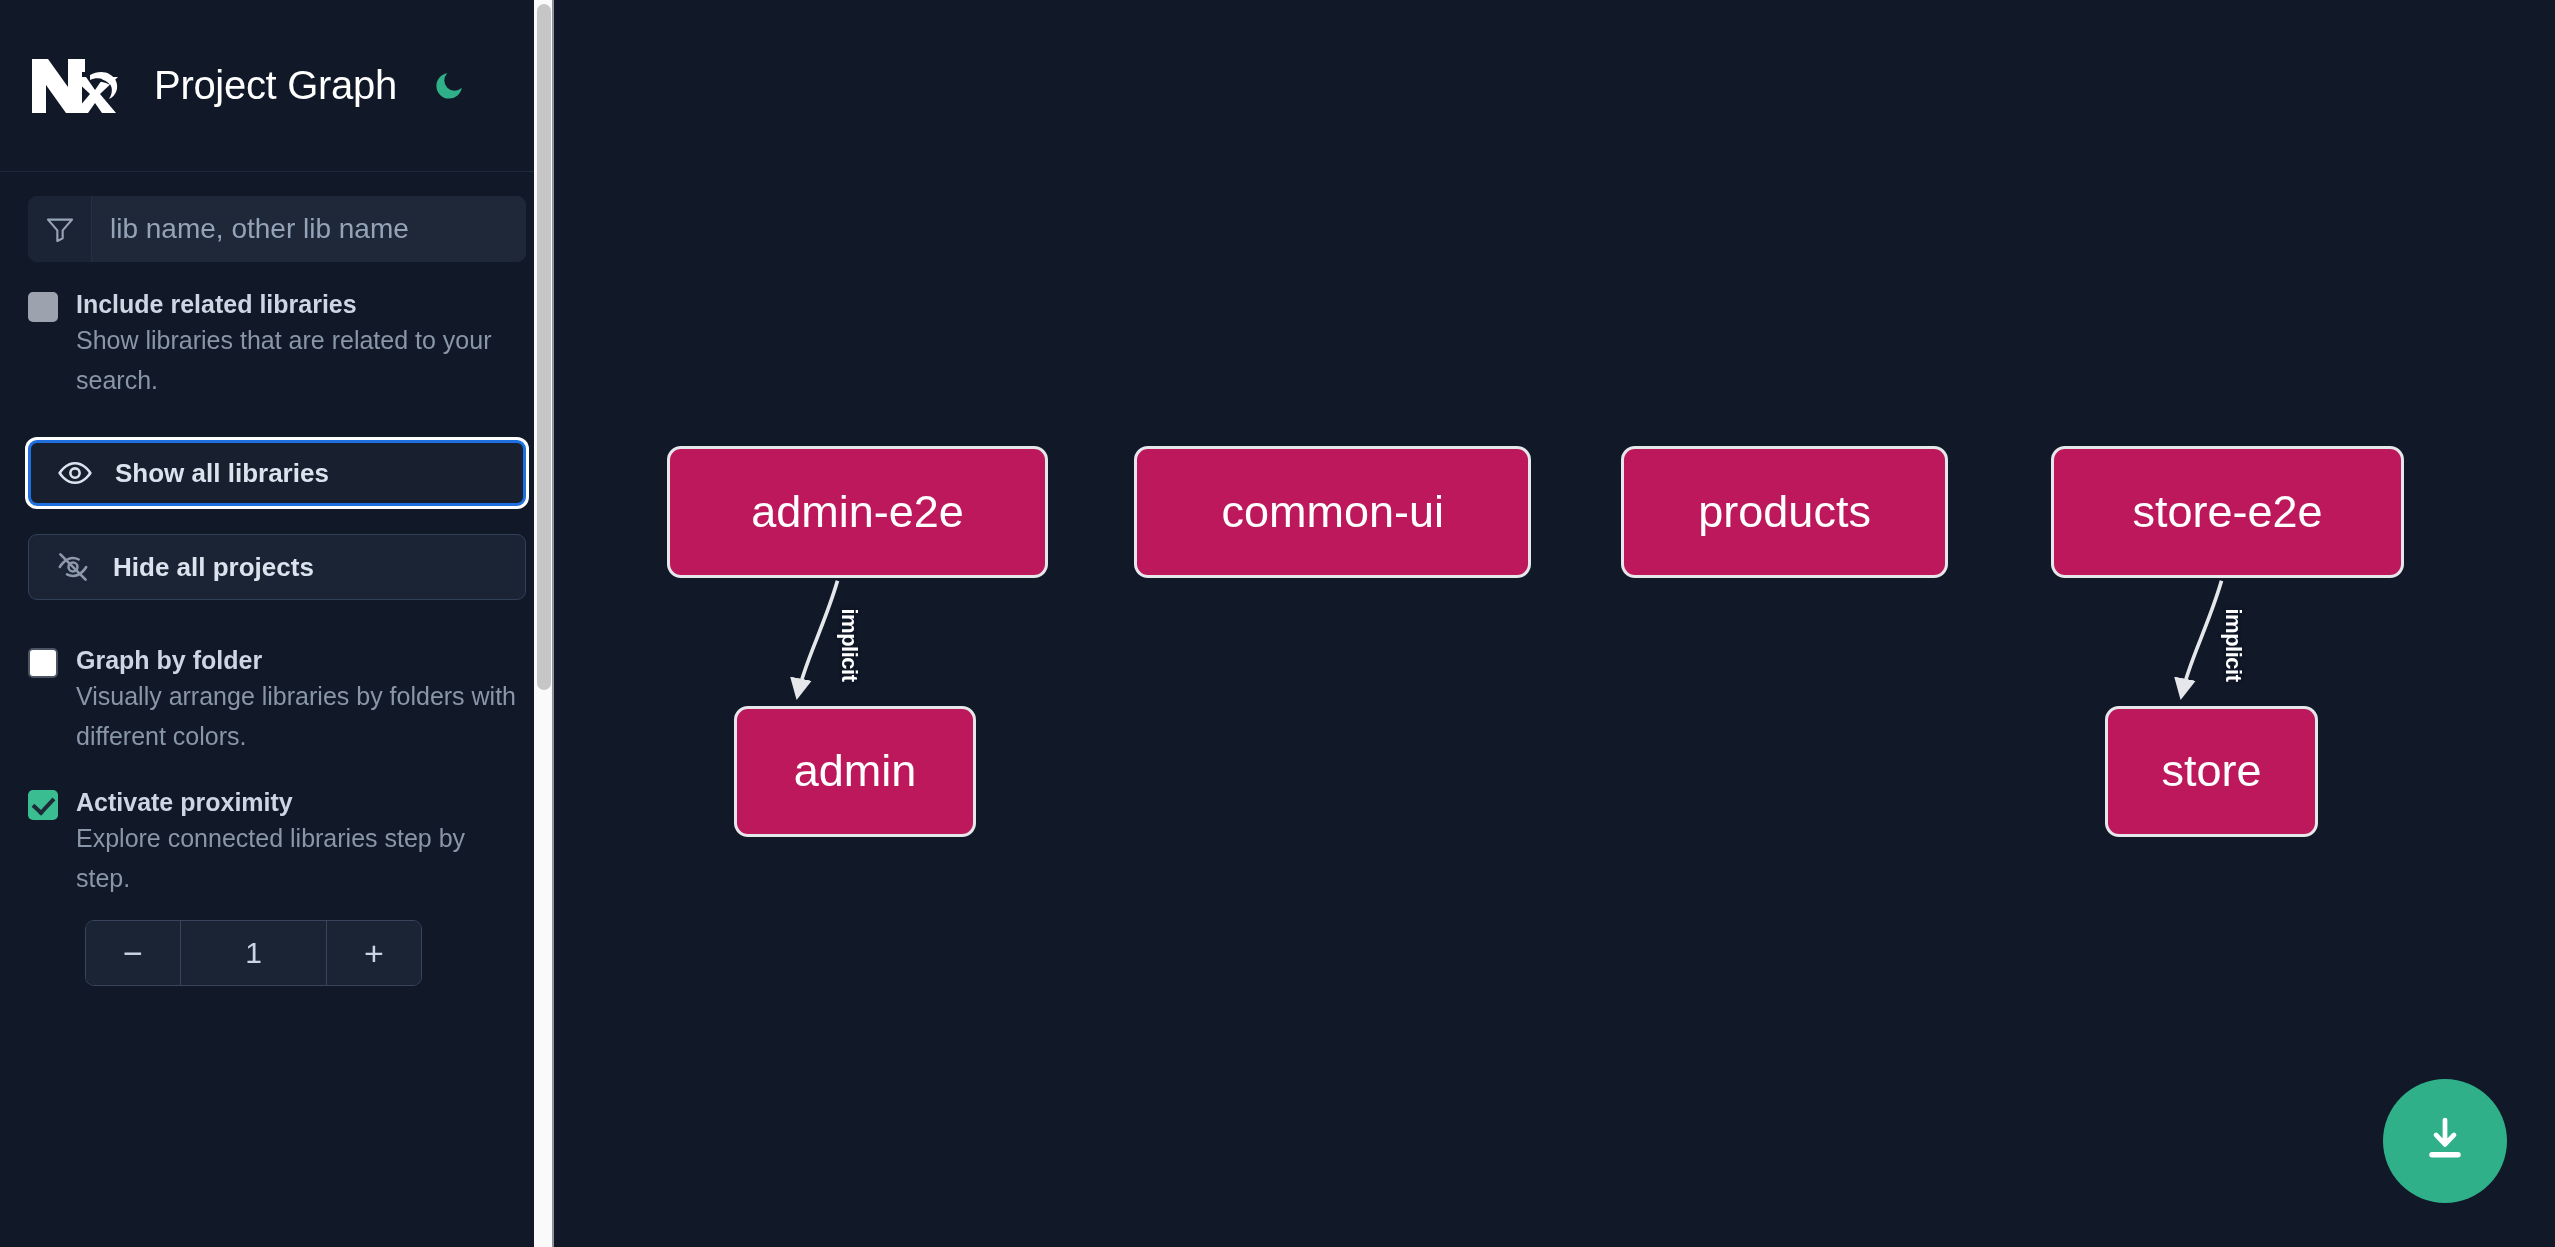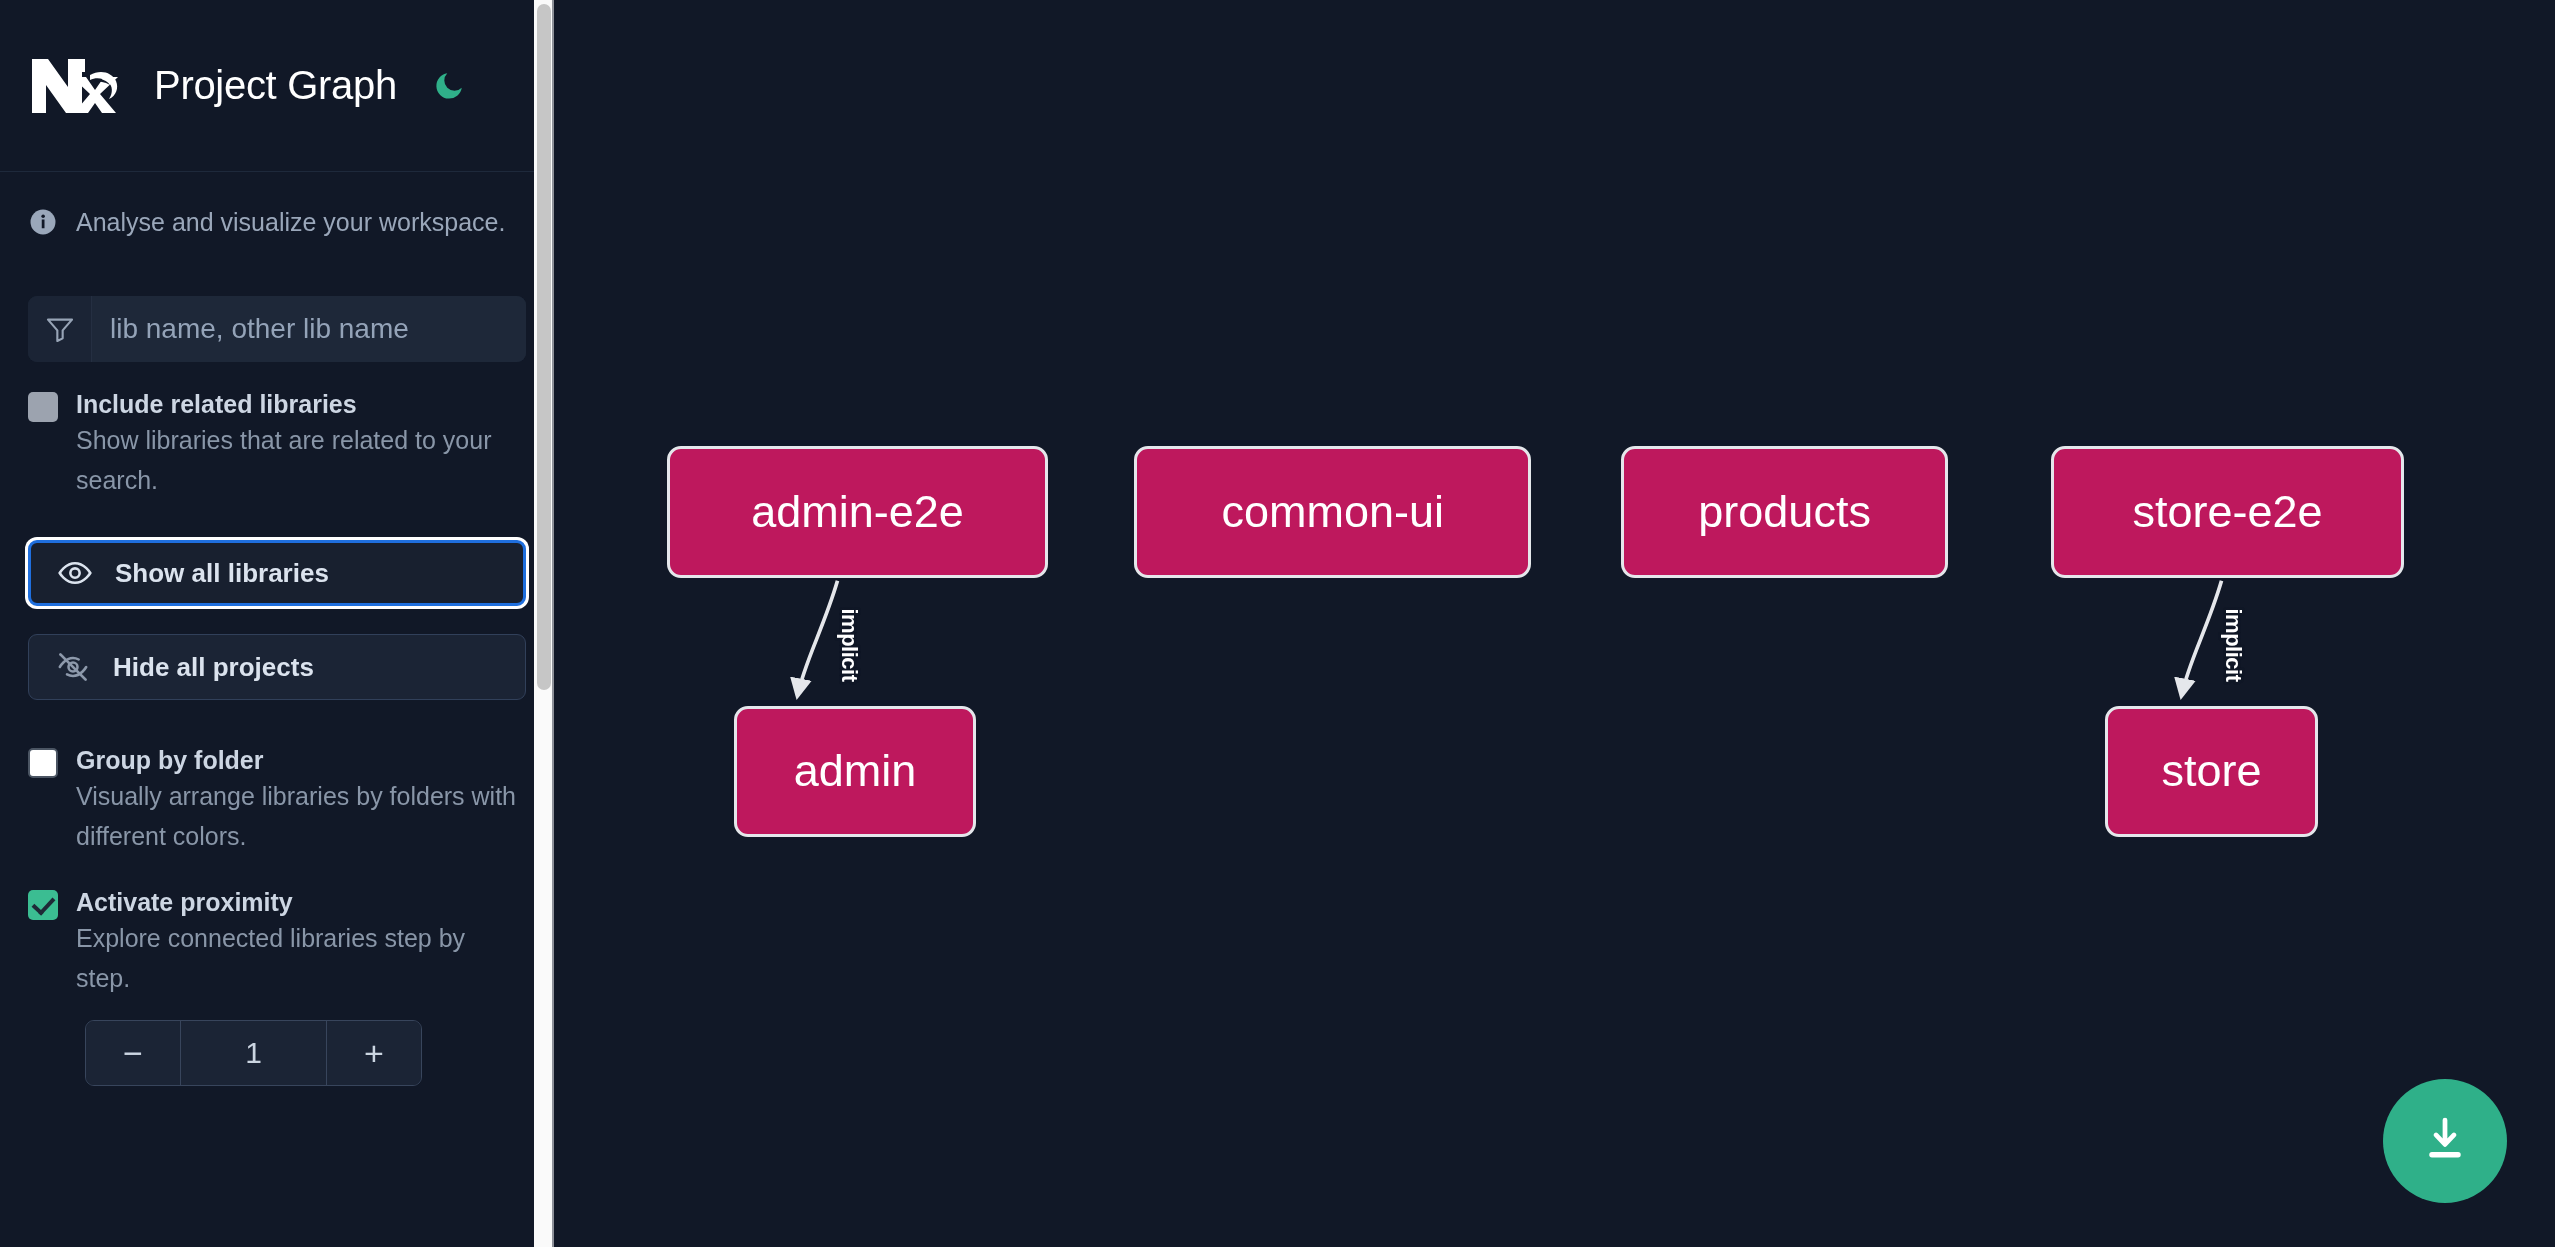--- a/index.html
+++ b/index.html
@@ -314,30 +314,20 @@
           </svg>
         </span>
         <span class="brand-title">Project Graph</span>
         <span class="moon-btn">
           <svg viewBox="0 0 24 24" width="34" height="34" aria-hidden="true">
             <path fill="#2fb089" d="M21 13.2A9 9 0 1 1 10.8 3a7.2 7.2 0 0 0 10.2 10.2z"></path>
           </svg>
         </span>
       </div>
 
-      <div class="info-row">
-        <span class="info-icon">
-          <svg viewBox="0 0 24 24" width="30" height="30" aria-hidden="true">
-            <circle cx="12" cy="12" r="10" fill="#9aa7ba"></circle>
-            <rect x="11" y="10" width="2.2" height="7" fill="#111827"></rect>
-            <circle cx="12.1" cy="7.3" r="1.4" fill="#111827"></circle>
-          </svg>
-        </span>
-        <span class="info-text">Analyse and visualize your workspace.</span>
-      </div>
 
       <div class="search-wrap">
         <span class="search-icon-box">
           <svg viewBox="0 0 24 24" width="32" height="32" aria-hidden="true">
             <path d="M3 5h18l-7 8v6l-4 2v-8z" fill="none" stroke="#97a4b6" stroke-width="1.6" stroke-linejoin="round"></path>
           </svg>
         </span>
         <input class="search-field" type="text" placeholder="lib name, other lib name" style="">
       </div>
 
@@ -366,21 +356,21 @@
             <circle cx="12" cy="12" r="3" fill="none" stroke="#8d99ab" stroke-width="1.7"></circle>
             <line x1="3.6" y1="3.6" x2="20.4" y2="20.4" stroke="#8d99ab" stroke-width="1.8" stroke-linecap="round"></line>
           </svg>
         </span>
         <span class="lbl">Hide all projects</span>
       </div>
 
       <div class="check-row" style="margin-top:44px">
         <span class="cb white"></span>
         <span class="cb-texts">
-          <span class="cb-title" style="display:block">Group by folder</span>
+          <span class="cb-title" style="display:block">Graph by folder</span>
           <span class="cb-desc" style="display:block">Visually arrange libraries by folders with different colors.</span>
         </span>
       </div>
 
       <div class="check-row" style="margin-top:30px">
         <span class="cb green"></span>
         <span class="cb-texts">
           <span class="cb-title" style="display:block">Activate proximity</span>
           <span class="cb-desc" style="display:block">Explore connected libraries step by step.</span>
         </span>

